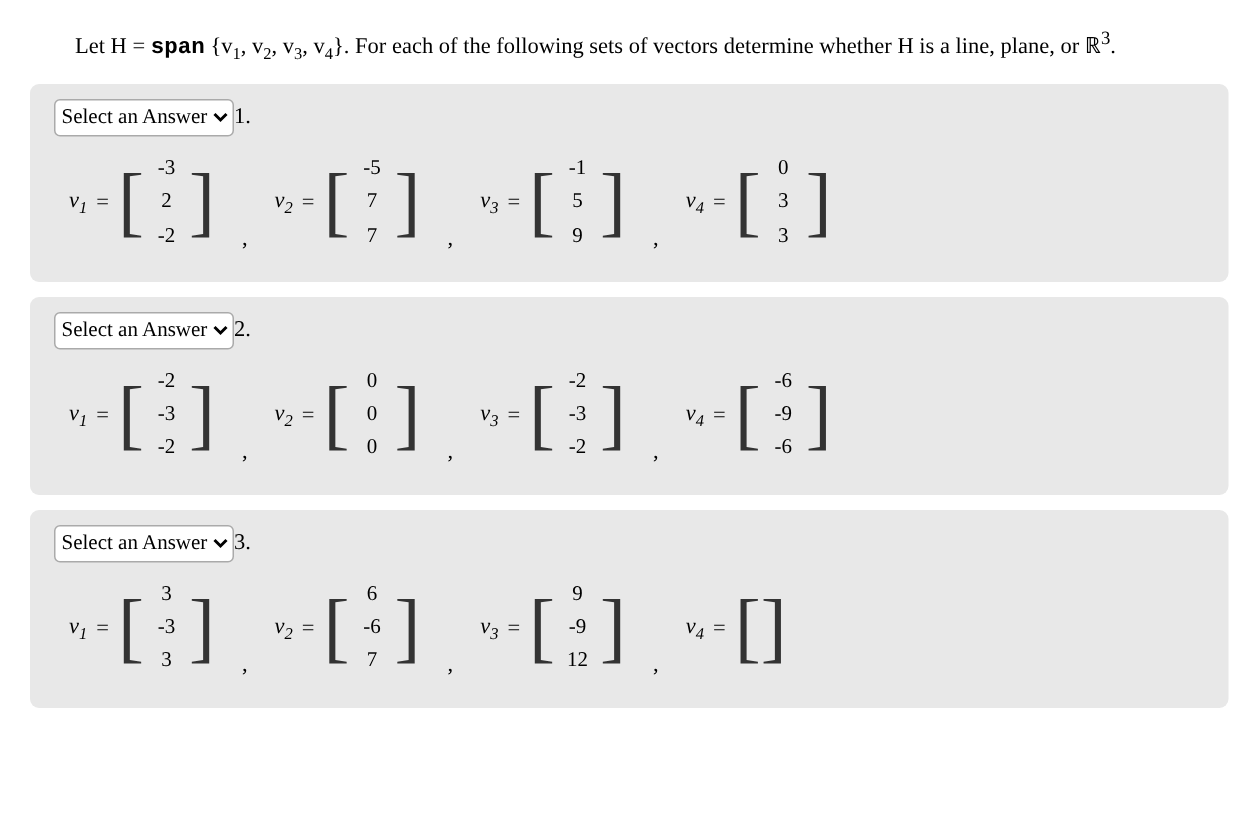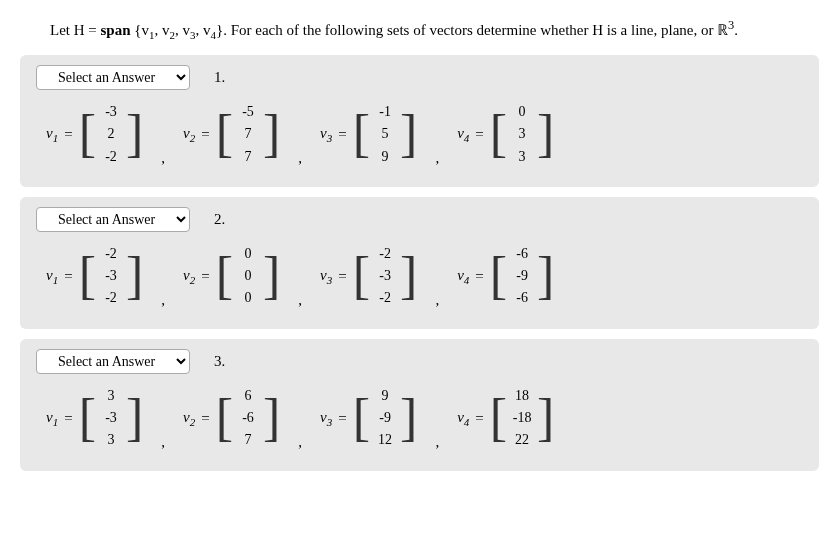--- a/index.html
+++ b/index.html
@@ -12,42 +12,43 @@
       font-size: 15px;
     }
     .header-text {
       font-size: 15px;
       margin-bottom: 14px;
       padding-top: 8px;
       padding-left: 30px;
     }
     .header-text .span-bold {
       font-weight: bold;
+      font-family: Liberation Mono, monospace;
     }
     .problem-block {
       background: #e8e8e8;
       border-radius: 6px;
       padding: 10px 16px 14px 16px;
       margin-bottom: 10px;
     }
     .answer-row {
       display: flex;
       align-items: center;
       margin-bottom: 10px;
     }
     .select-answer {
       background: #fff;
       border: 1px solid #aaa;
       border-radius: 4px;
-      padding: 3px 17px;
+      padding: 3px 0;
       font-size: 14px;
       font-family: inherit;
       cursor: pointer;
       appearance: auto;
-      margin-right: 24px;
+      margin-right: 0;
     }
     .problem-number {
       font-size: 15px;
       font-weight: normal;
     }
     .vectors-row {
       display: flex;
       align-items: center;
       gap: 18px;
       padding-left: 10px;
@@ -301,22 +302,17 @@
         </div>
         <span class="matrix-bracket-right">]</span>
       </div>
     </div>
     <span class="comma">,</span>
     <div class="vector-group">
       <span class="vector-label"><i>v</i><sub>4</sub></span>
       <span class="equals">=</span>
       <div class="matrix">
         <span class="matrix-bracket-left">[</span>
-        <div class="matrix-values">
-          <span>18</span>
-          <span>-18</span>
-          <span>22</span>
-        </div>
         <span class="matrix-bracket-right">]</span>
       </div>
     </div>
   </div>
 </div>
 
 </body></html>

